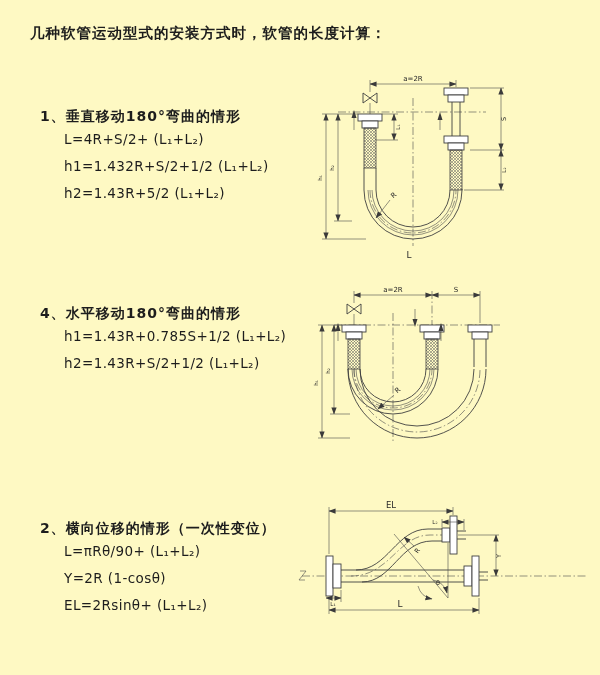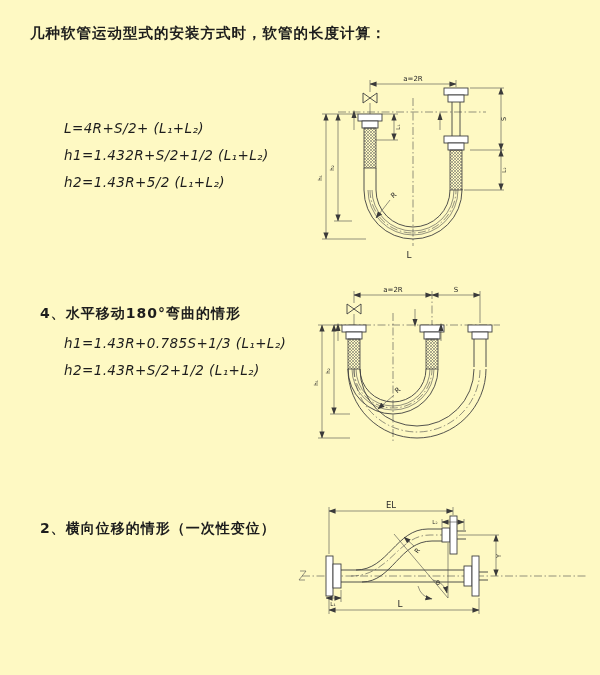--- a/index.html
+++ b/index.html
@@ -7,56 +7,62 @@
     width:600px;height:675px;background:#ffffff;position:relative;overflow:hidden;
     font-family:"DejaVu Sans","Liberation Sans",sans-serif;color:#1d1d1d;
   }
   .page{position:absolute;inset:0;background:#fef9c3;}
   .doc-title{
     position:absolute;left:30px;top:24px;font-size:14.5px;font-weight:bold;
     letter-spacing:1px;white-space:nowrap;
   }
   .section{position:absolute;left:40px;}
   .sec-heading{font-size:14px;font-weight:bold;letter-spacing:1px;white-space:nowrap;}
-  .formulas{margin-left:24px;margin-top:7px;font-style:italic;}
+  .formulas{margin-left:24px;}
   .formula{font-size:13.5px;letter-spacing:.4px;height:27px;line-height:27px;white-space:nowrap;}
   .diagram{position:absolute;}
   svg text{font-family:"DejaVu Sans","Liberation Sans",sans-serif;fill:#2a2a2a;}
   .dline{stroke:#3f3f3f;stroke-width:0.9;fill:none;}
   .thin{stroke:#4a4a4a;stroke-width:0.6;fill:none;}
   .cline{stroke:#4a4a4a;stroke-width:0.6;fill:none;stroke-dasharray:8 2.5 1.5 2.5;}
   .hatchbox{stroke:#3f3f3f;stroke-width:0.8;}
   .flange{fill:#ffffff;stroke:#3f3f3f;stroke-width:0.9;}
   .marr{fill:#3a3a3a;}
 </style>
 </head>
 <body>
 
 <div class="page">
 
   <div class="doc-title">几种软管运动型式的安装方式时，软管的长度计算：</div>
 
   <div class="section" style="top:108px;">
+    <div class="sec-heading">1、垂直移动180°弯曲的情形</div>
     <div class="formulas">
       <div class="formula">L=4R+S/2+ (L₁+L₂)</div>
       <div class="formula">h1=1.432R+S/2+1/2 (L₁+L₂)</div>
       <div class="formula">h2=1.43R+5/2 (L₁+L₂)</div>
     </div>
   </div>
 
   <div class="section" style="top:305px;">
     <div class="sec-heading">4、水平移动180°弯曲的情形</div>
     <div class="formulas">
-      <div class="formula">h1=1.43R+0.785S+1/3 (L₁+L₂)</div>
+      <div class="formula">h1=1.43R+0.785S+1/2 (L₁+L₂)</div>
       <div class="formula">h2=1.43R+S/2+1/2 (L₁+L₂)</div>
     </div>
   </div>
 
   <div class="section" style="top:520px;">
     <div class="sec-heading">2、横向位移的情形（一次性变位）</div>
+    <div class="formulas">
+      <div class="formula">L=πRθ/90+ (L₁+L₂)</div>
+      <div class="formula">Y=2R (1-cosθ)</div>
+      <div class="formula">EL=2Rsinθ+ (L₁+L₂)</div>
+    </div>
   </div>
 
   <svg class="diagram" style="left:308px;top:72px;" width="285" height="190" viewBox="0 0 285 190">
     <defs>
       <marker id="d1-arr" viewBox="0 0 8 8" refX="7.5" refY="4" markerWidth="7" markerHeight="7" markerUnits="userSpaceOnUse" orient="auto-start-reverse">
         <path d="M0,1 L8,4 L0,7 Z" class="marr"></path>
       </marker>
       <pattern id="d1-hatch" width="3" height="3" patternUnits="userSpaceOnUse">
         <path d="M0,3 L3,0 M0,0 L3,3" stroke="#5c5c5c" stroke-width="0.5"></path>
       </pattern>

